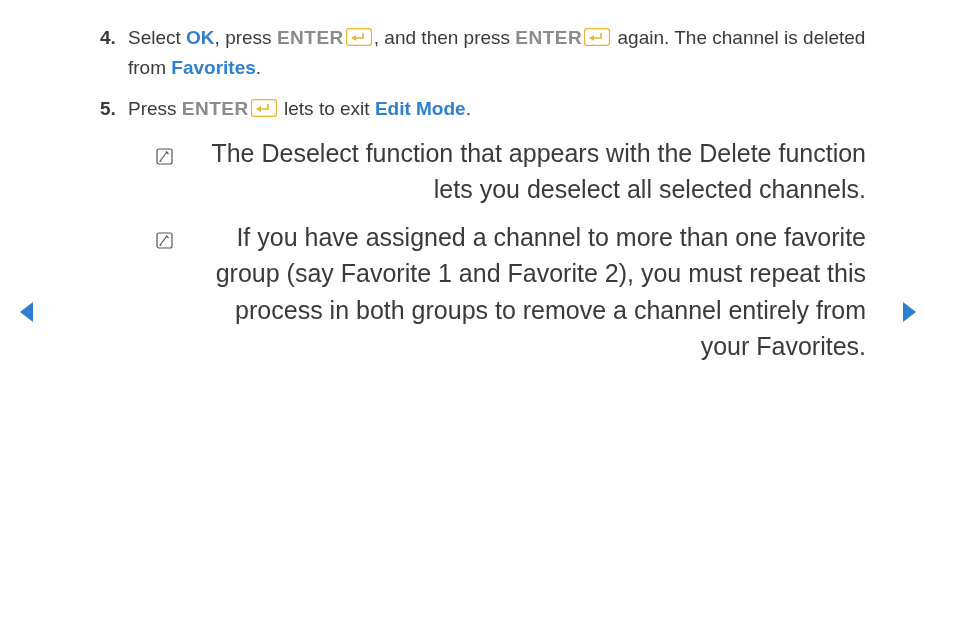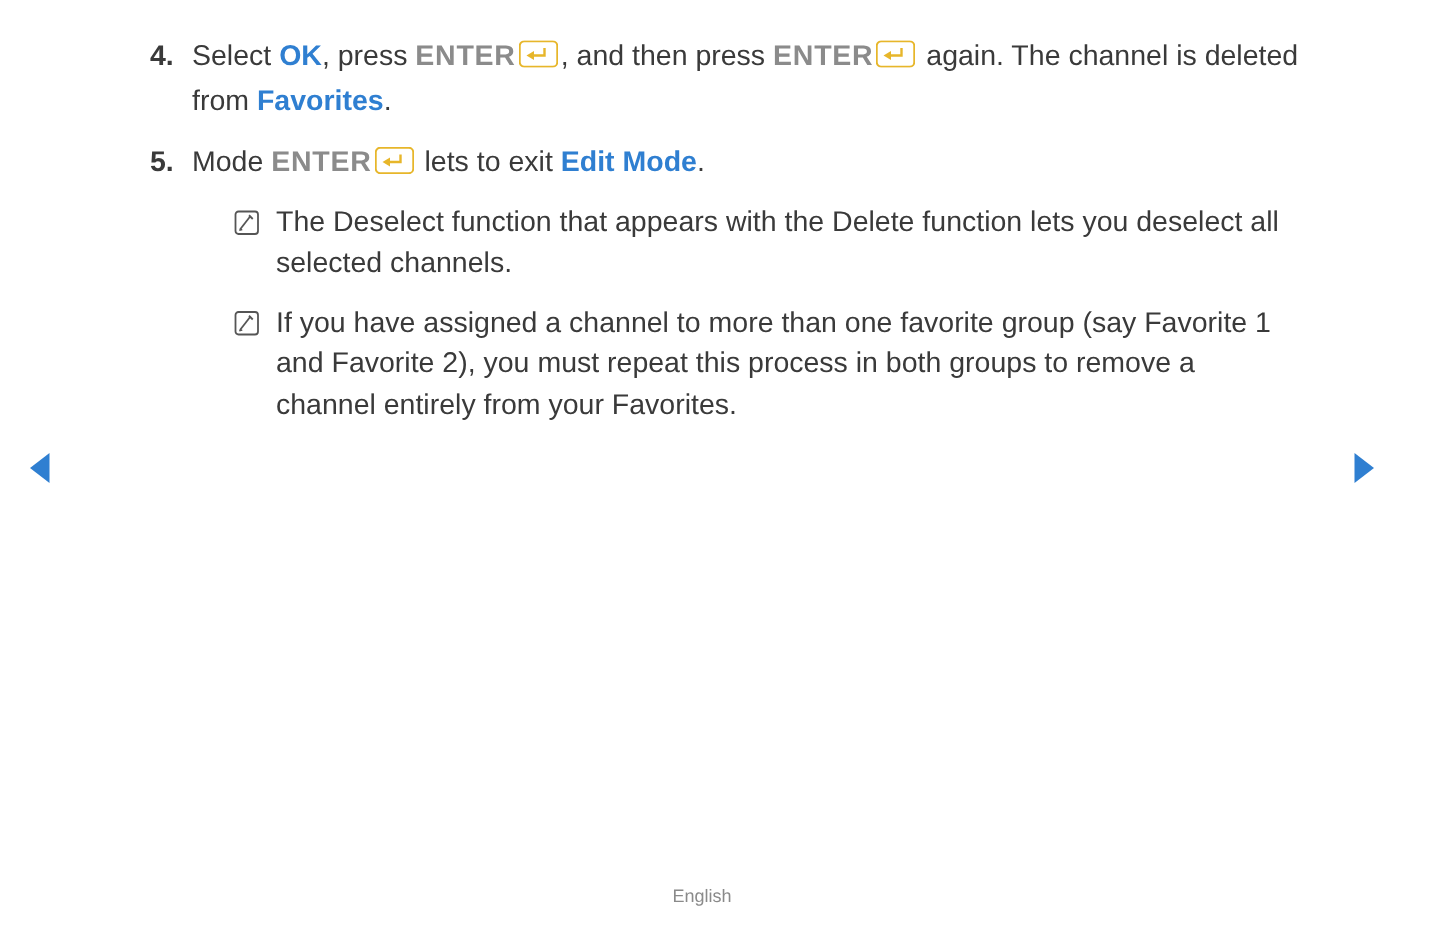--- a/index.html
+++ b/index.html
@@ -35,23 +35,24 @@
     color: #3a3a3a;
   }
   .notes {
     list-style: none;
     margin-top: 10px;
     padding-left: 28px;
   }
   .notes > li {
     position: relative;
     padding-left: 28px;
-    font-size: 19px;
+    font-size: 25px;
     line-height: 1.45;
     margin-bottom: 12px;
+    text-align: right;
   }
   .note-icon {
     position: absolute;
     left: 0;
     top: 3px;
     width: 17px;
     height: 17px;
     display: inline-block;
   }
   .blue { color: #2f7fd1; font-weight: 600; }
@@ -88,21 +89,21 @@
     <ol class="steps">
       <li><span><span>Select </span><span class="blue">OK</span><span>, press </span><span class="gray-bold">ENTER</span><span class="enter-icon"><svg width="26" height="18" viewBox="0 0 26 18">
     <rect x="0.5" y="0.5" width="25" height="17" rx="3" ry="3" fill="none" stroke="#e7b62a" stroke-width="1.3"></rect>
     <path d="M17 5 L17 10 L9 10" fill="none" stroke="#e7b62a" stroke-width="1.6"></path>
     <polygon points="10,7 10,13 5,10" fill="#e7b62a"></polygon>
   </svg></span><span>, and then press </span><span class="gray-bold">ENTER</span><span class="enter-icon"><svg width="26" height="18" viewBox="0 0 26 18">
     <rect x="0.5" y="0.5" width="25" height="17" rx="3" ry="3" fill="none" stroke="#e7b62a" stroke-width="1.3"></rect>
     <path d="M17 5 L17 10 L9 10" fill="none" stroke="#e7b62a" stroke-width="1.6"></path>
     <polygon points="10,7 10,13 5,10" fill="#e7b62a"></polygon>
   </svg></span><span> again. The channel is deleted from </span><span class="blue">Favorites</span><span>.</span></span></li>
-      <li><span><span>Mode </span><span class="gray-bold">ENTER</span><span class="enter-icon"><svg width="26" height="18" viewBox="0 0 26 18">
+      <li><span><span>Press </span><span class="gray-bold">ENTER</span><span class="enter-icon"><svg width="26" height="18" viewBox="0 0 26 18">
     <rect x="0.5" y="0.5" width="25" height="17" rx="3" ry="3" fill="none" stroke="#e7b62a" stroke-width="1.3"></rect>
     <path d="M17 5 L17 10 L9 10" fill="none" stroke="#e7b62a" stroke-width="1.6"></path>
     <polygon points="10,7 10,13 5,10" fill="#e7b62a"></polygon>
   </svg></span><span> lets to exit </span><span class="blue">Edit Mode</span><span>.</span></span>
         <ul class="notes">
           <li>
             <span class="note-icon"><svg width="17" height="17" viewBox="0 0 17 17">
     <rect x="1" y="1" width="15" height="15" rx="2" fill="none" stroke="#555" stroke-width="1.2"></rect>
     <path d="M4 13 L11 4" stroke="#555" stroke-width="1.2" fill="none"></path>
     <path d="M10 3.5 L12.5 6" stroke="#555" stroke-width="1.2" fill="none"></path>
@@ -129,15 +130,14 @@
     <svg width="18" height="24" viewBox="0 0 18 24">
       <polygon points="15,2 15,22 2,12" fill="#2f7fd1"></polygon>
     </svg>
   </div>
   <div class="nav-arrow nav-next">
     <svg width="18" height="24" viewBox="0 0 18 24">
       <polygon points="3,2 3,22 16,12" fill="#2f7fd1"></polygon>
     </svg>
   </div>
 
-  <div class="footer">English</div>
 
 </div>
 
 </body></html>

